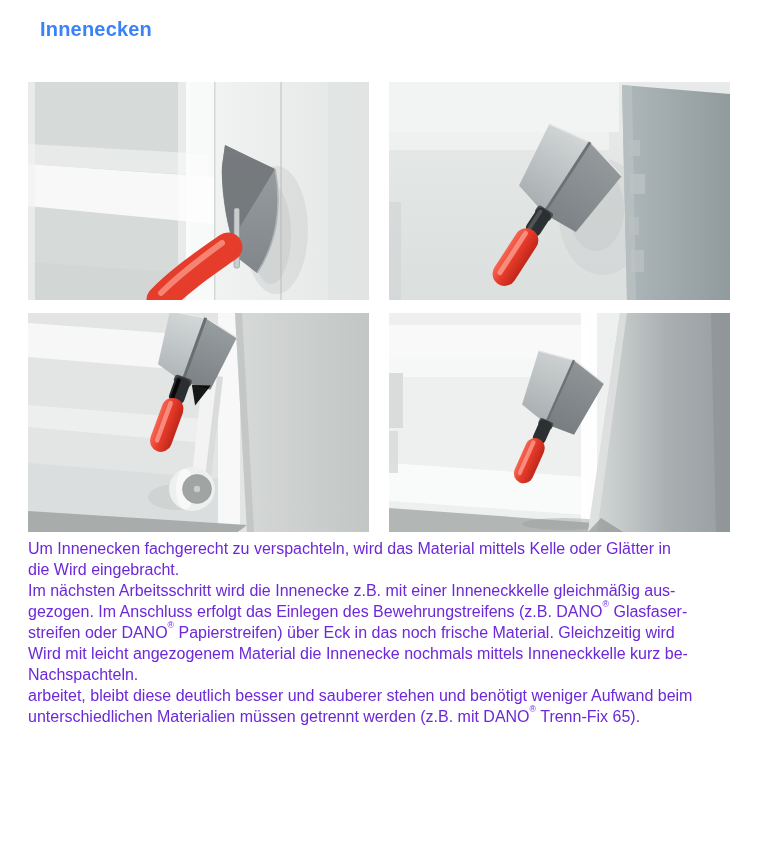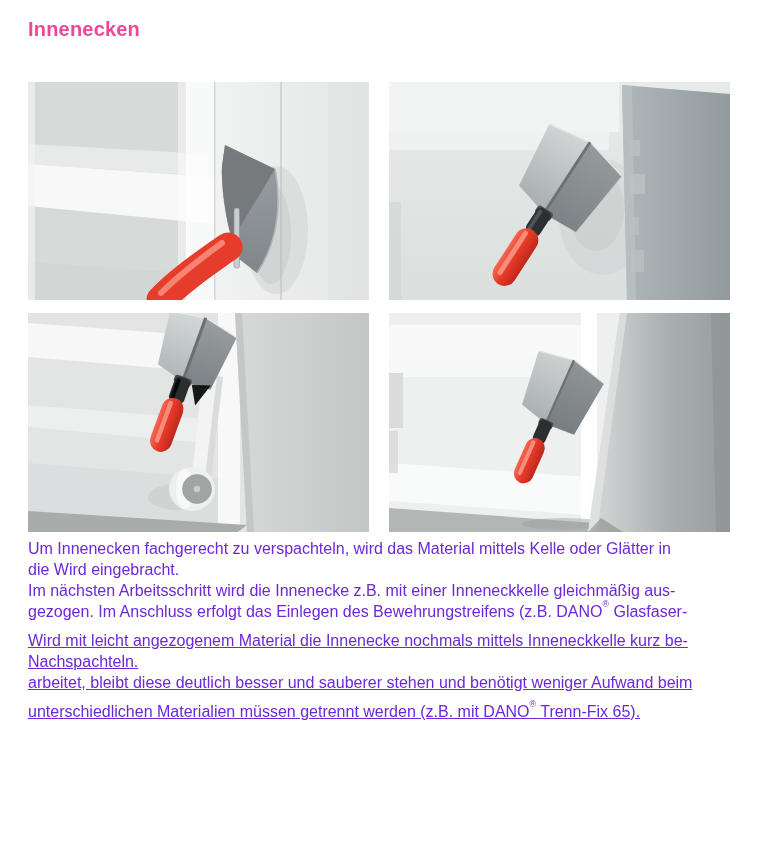--- a/index.html
+++ b/index.html
@@ -1,34 +1,34 @@
 <!DOCTYPE html>
 <html><head>
 <meta charset="utf-8">
 <style>
   html,body{margin:0;padding:0;}
   body{
     width:767px;height:850px;background:#ffffff;position:relative;overflow:hidden;
     font-family:"Liberation Sans","DejaVu Sans",sans-serif;
   }
   .page-title{
-    position:absolute;left:28px;top:5px;
-    font-size:20px;font-weight:bold;color:#ec4899;letter-spacing:.2px;
+    position:absolute;left:40px;top:5px;
+    font-size:20px;font-weight:bold;color:#3b82f6;letter-spacing:.2px;
   }
   .fig-grid{
     position:absolute;left:28px;top:82px;width:702px;
     display:grid;grid-template-columns:341px 341px;grid-column-gap:20px;grid-row-gap:13px;
   }
   .fig{width:341px;overflow:hidden;line-height:0;}
   .fig svg{display:block;}
   .text-block{
     position:absolute;left:28px;top:538px;width:712px;
     font-size:16px;line-height:21px;color:#6d28d9;letter-spacing:0px;
   }
-  .para + .para{margin-top:8px;text-decoration:underline;}
+  .para + .para{}
   .line{height:21px;white-space:nowrap;}
   .line sup{font-size:.55em;line-height:0;position:relative;top:-.45em;}
 </style>
 </head>
 <body>
 
 <h1 class="page-title">Innenecken</h1>
 
 <div class="fig-grid">
 
@@ -220,20 +220,21 @@
     </svg>
   </div>
 </div>
 
 <div class="text-block">
   <div class="para">
     <div class="line">Um Innenecken fachgerecht zu verspachteln, wird das Material mittels Kelle oder Glätter in</div>
     <div class="line">die Wird eingebracht.</div>
     <div class="line">Im nächsten Arbeitsschritt wird die Innenecke z.B. mit einer Inneneckkelle gleichmäßig aus-</div>
     <div class="line">gezogen. Im Anschluss erfolgt das Einlegen des Bewehrungstreifens (z.B. DANO<sup>®</sup> Glasfaser-</div>
+    <div class="line">streifen oder DANO<sup>®</sup> Papierstreifen) über Eck in das noch frische Material. Gleichzeitig wird</div>
   </div>
   <div class="para">
     <div class="line">Wird mit leicht angezogenem Material die Innenecke nochmals mittels Inneneckkelle kurz be-</div>
     <div class="line">Nachspachteln.</div>
     <div class="line">arbeitet, bleibt diese deutlich besser und sauberer stehen und benötigt weniger Aufwand beim</div>
   </div>
   <div class="para">
     <div class="line">unterschiedlichen Materialien müssen getrennt werden (z.B. mit DANO<sup>®</sup> Trenn-Fix 65).</div>
   </div>
 </div>

